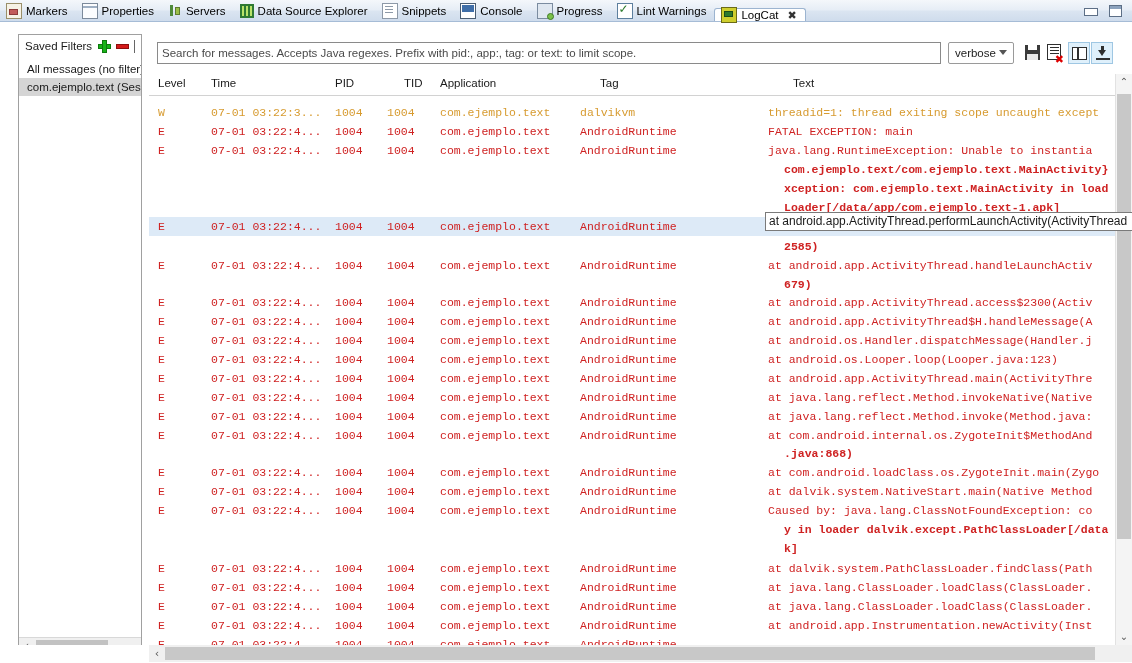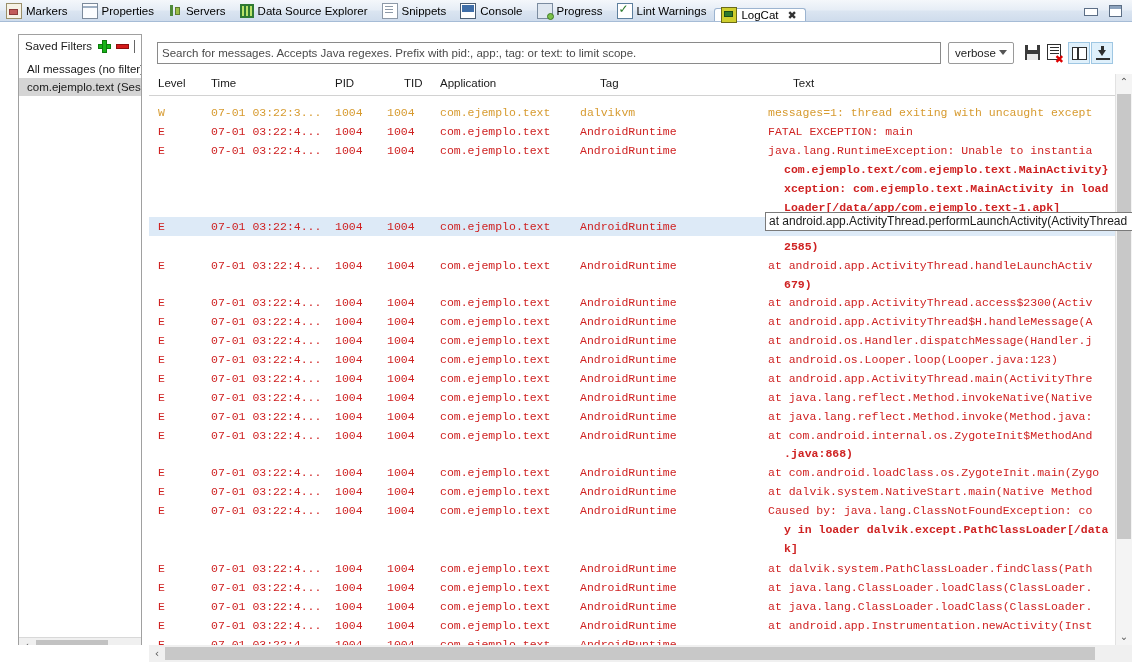--- a/index.html
+++ b/index.html
@@ -503,21 +503,21 @@
     </div>
 
     <div class="rows" id="rows-host">
         <div class="logrow row-W" style="top: 7px;">
           <span class="cell c-level">W</span>
           <span class="cell c-time">07-01 03:22:3...</span>
           <span class="cell c-pid">1004</span>
           <span class="cell c-tid">1004</span>
           <span class="cell c-app">com.ejemplo.text</span>
           <span class="cell c-tag">dalvikvm</span>
-          <span class="cell c-text">messages=1: thread exiting with uncaught except</span>
+          <span class="cell c-text">threadid=1: thread exiting scope uncaught except</span>
         </div>
         <div class="logrow row-E" style="top: 26px;">
           <span class="cell c-level">E</span>
           <span class="cell c-time">07-01 03:22:4...</span>
           <span class="cell c-pid">1004</span>
           <span class="cell c-tid">1004</span>
           <span class="cell c-app">com.ejemplo.text</span>
           <span class="cell c-tag">AndroidRuntime</span>
           <span class="cell c-text">FATAL EXCEPTION: main</span>
         </div>

